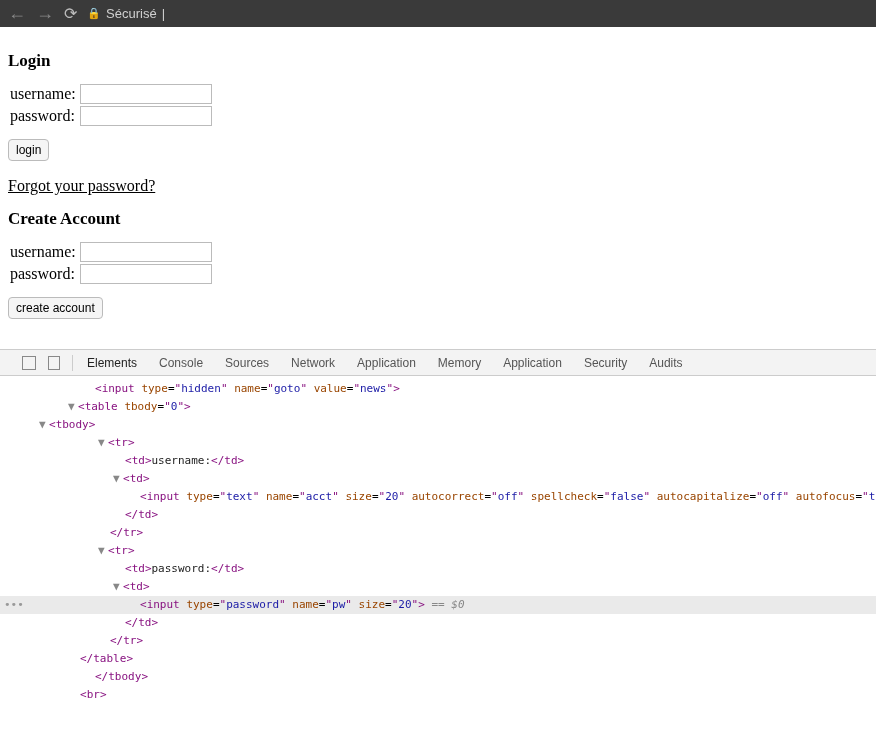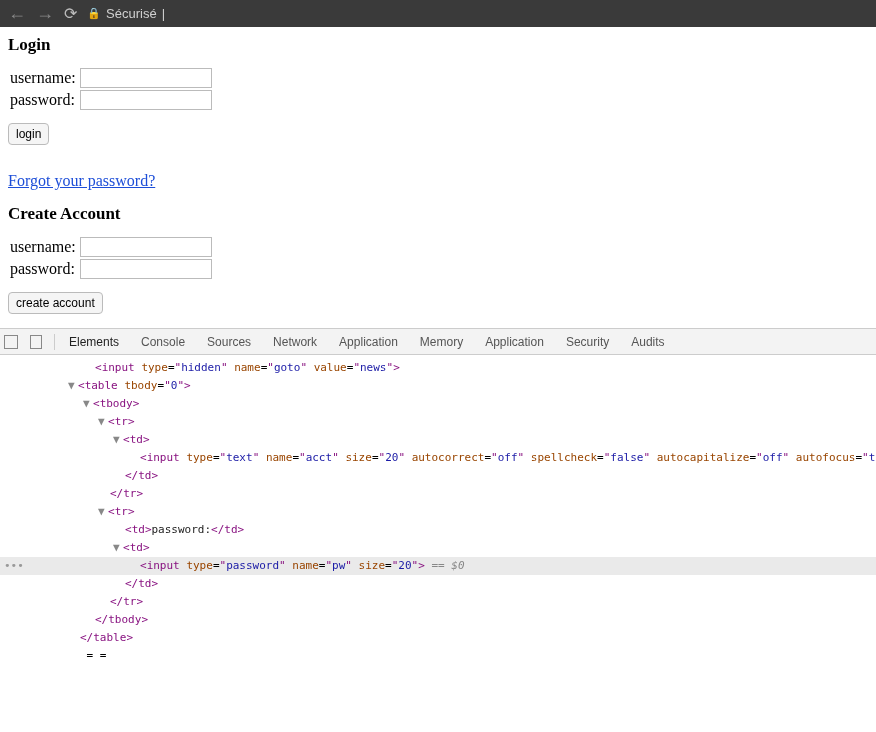--- a/index.html
+++ b/index.html
@@ -8,31 +8,31 @@
     
     .browser-bar { background: #3a3a3a; height: 27px; display: flex; align-items: center; padding: 0 8px; gap: 10px; color: #bbb; }
     .nav-arrow { color: #888; font-size: 18px; cursor: default; }
     .reload { color: #bbb; font-size: 16px; }
     .lock-box { display: flex; align-items: center; gap: 5px; color: #d0d0d0; font-size: 13px; }
     .lock-icon { font-size: 11px; }
     .url-text { color: #ccc; font-size: 13px; }
     .url-text .path { color: #888; }
 
     
-    .page { padding: 4px 8px; font-family: "Times New Roman", Times, serif; font-size: 16px; }
+    .page { padding: 20px 8px; font-family: "Times New Roman", Times, serif; font-size: 16px; }
     .page h3 { font-weight: bold; font-size: 17px; margin: 4px 0 12px 0; }
     .page table { border-collapse: collapse; margin-bottom: 6px; }
     .page td { padding: 1px 2px; font-size: 16px; vertical-align: middle; }
     .page input[type="text"], .page input[type="password"] { width: 132px; height: 20px; border: 1px solid #bbb; font-size: 13px; padding: 1px 2px; }
     .page button.form-btn { font-family: Arial, sans-serif; font-size: 12px; background: #f5f5f5; border: 1px solid #bbb; border-radius: 4px; padding: 3px 7px; margin-top: 6px; margin-bottom: 10px; cursor: pointer; }
-    .page a.forgot { color: #1d4ed8; text-decoration: underline; font-size: 16px; display: inline-block; margin: 17px 0 10px 0; }
+    .page a.forgot { color: #000000; text-decoration: underline; font-size: 16px; display: inline-block; margin: 6px 0 10px 0; }
 
     
     .devtools { border-top: 1px solid #ccc; background: #fff; font-family: Menlo, Consolas, monospace; font-size: 11px; }
-    .dt-tabs { display: flex; align-items: center; background: #f3f3f3; border-bottom: 1px solid #ccc; height: 26px; padding: 0 4px; gap: 12px; color: #555; font-family: -apple-system, Arial, sans-serif; font-size: 12px; }
+    .dt-tabs { display: flex; align-items: center; background: #f3f3f3; border-bottom: 1px solid #ccc; height: 26px; padding: 0 22px; gap: 12px; color: #555; font-family: -apple-system, Arial, sans-serif; font-size: 12px; }
     .dt-tool-icon { width: 14px; height: 14px; border: 1px solid #888; display: inline-block; }
     .dt-device-icon { width: 12px; height: 14px; border: 1px solid #888; display: inline-block; position: relative; }
     .dt-tab { cursor: pointer; padding: 0 2px; }
     .dt-tab.active { color: #222; }
 
     .dt-body { padding: 4px 0 4px 0; max-height: 330px; overflow: hidden; line-height: 18px; }
     .dt-line { white-space: pre; padding-left: 50px; }
     .dt-line .arrow { color: #888; display: inline-block; width: 10px; margin-left: -12px; }
     .dt-line.hl { background: #eaeaea; }
     .dt-gutter-dots { color: #999; position: absolute; left: 4px; font-size: 11px; }
@@ -109,29 +109,31 @@
         <span class="dt-tab">Application</span>
         <span class="dt-tab">Memory</span>
         <span class="dt-tab">Application</span>
         <span class="dt-tab">Security</span>
         <span class="dt-tab">Audits</span>
       </span>
   </div>
   <div class="dt-body" id="dt-body" style="position:relative;">
       <div class="dt-line" style="padding-left: 95px; position: relative;"><span class="tag-punct">&lt;</span><span class="tag-name">input</span> <span class="attr-name">type</span>=<span class="tag-punct">"</span><span class="attr-val">hidden</span><span class="tag-punct">"</span> <span class="attr-name">name</span>=<span class="tag-punct">"</span><span class="attr-val">goto</span><span class="tag-punct">"</span> <span class="attr-name">value</span>=<span class="tag-punct">"</span><span class="attr-val">news</span><span class="tag-punct">"</span><span class="tag-punct">&gt;</span></div>
       <div class="dt-line" style="padding-left: 80px; position: relative;"><span class="arrow">▼</span><span class="tag-punct">&lt;</span><span class="tag-name">table</span> <span class="attr-name">tbody</span>=<span class="tag-punct">"</span><span class="attr-val">0</span><span class="tag-punct">"</span><span class="tag-punct">&gt;</span></div>
-      <div class="dt-line" style="padding-left: 95px; position: relative;"><span class="arrow">▼</span><span class="tag-punct">&lt;</span><span class="tag-name">tbody</span><span class="tag-punct">&gt;</span></div>
+      <div class="dt-line" style="padding-left: 51px; position: relative;"><span class="arrow">▼</span><span class="tag-punct">&lt;</span><span class="tag-name">tbody</span><span class="tag-punct">&gt;</span></div>
       <div class="dt-line" style="padding-left: 110px; position: relative;"><span class="arrow">▼</span><span class="tag-punct">&lt;</span><span class="tag-name">tr</span><span class="tag-punct">&gt;</span></div>
+      <div class="dt-line" style="padding-left: 125px; position: relative;"><span class="tag-punct">&lt;</span><span class="tag-name">td</span><span class="tag-punct">&gt;</span><span class="txt">username:</span><span class="tag-punct">&lt;/</span><span class="tag-name">td</span><span class="tag-punct">&gt;</span></div>
       <div class="dt-line" style="padding-left: 125px; position: relative;"><span class="arrow">▼</span><span class="tag-punct">&lt;</span><span class="tag-name">td</span><span class="tag-punct">&gt;</span></div>
       <div class="dt-line" style="padding-left: 140px; position: relative;"><span class="tag-punct">&lt;</span><span class="tag-name">input</span> <span class="attr-name">type</span>=<span class="tag-punct">"</span><span class="attr-val">text</span><span class="tag-punct">"</span> <span class="attr-name">name</span>=<span class="tag-punct">"</span><span class="attr-val">acct</span><span class="tag-punct">"</span> <span class="attr-name">size</span>=<span class="tag-punct">"</span><span class="attr-val">20</span><span class="tag-punct">"</span> <span class="attr-name">autocorrect</span>=<span class="tag-punct">"</span><span class="attr-val">off</span><span class="tag-punct">"</span> <span class="attr-name">spellcheck</span>=<span class="tag-punct">"</span><span class="attr-val">false</span><span class="tag-punct">"</span> <span class="attr-name">autocapitalize</span>=<span class="tag-punct">"</span><span class="attr-val">off</span><span class="tag-punct">"</span> <span class="attr-name">autofocus</span>=<span class="tag-punct">"</span><span class="attr-val">true</span></div>
       <div class="dt-line" style="padding-left: 125px; position: relative;"><span class="tag-punct">&lt;/</span><span class="tag-name">td</span><span class="tag-punct">&gt;</span></div>
       <div class="dt-line" style="padding-left: 110px; position: relative;"><span class="tag-punct">&lt;/</span><span class="tag-name">tr</span><span class="tag-punct">&gt;</span></div>
       <div class="dt-line" style="padding-left: 110px; position: relative;"><span class="arrow">▼</span><span class="tag-punct">&lt;</span><span class="tag-name">tr</span><span class="tag-punct">&gt;</span></div>
       <div class="dt-line" style="padding-left: 125px; position: relative;"><span class="tag-punct">&lt;</span><span class="tag-name">td</span><span class="tag-punct">&gt;</span><span class="txt">password:</span><span class="tag-punct">&lt;/</span><span class="tag-name">td</span><span class="tag-punct">&gt;</span></div>
       <div class="dt-line" style="padding-left: 125px; position: relative;"><span class="arrow">▼</span><span class="tag-punct">&lt;</span><span class="tag-name">td</span><span class="tag-punct">&gt;</span></div>
       <div class="dt-line hl" style="padding-left: 140px; position: relative;"><span class="dt-gutter-dots">•••</span><span class="tag-punct">&lt;</span><span class="tag-name">input</span> <span class="attr-name">type</span>=<span class="tag-punct">"</span><span class="attr-val">password</span><span class="tag-punct">"</span> <span class="attr-name">name</span>=<span class="tag-punct">"</span><span class="attr-val">pw</span><span class="tag-punct">"</span> <span class="attr-name">size</span>=<span class="tag-punct">"</span><span class="attr-val">20</span><span class="tag-punct">"</span><span class="tag-punct">&gt;</span> <span class="selmark">== $0</span></div>
       <div class="dt-line" style="padding-left: 125px; position: relative;"><span class="tag-punct">&lt;/</span><span class="tag-name">td</span><span class="tag-punct">&gt;</span></div>
       <div class="dt-line" style="padding-left: 110px; position: relative;"><span class="tag-punct">&lt;/</span><span class="tag-name">tr</span><span class="tag-punct">&gt;</span></div>
+      <div class="dt-line" style="padding-left: 80px; position: relative;"><span class="tag-punct">&lt;/</span><span class="tag-name">table</span><span class="tag-punct">&gt;</span></div>
       <div class="dt-line" style="padding-left: 95px; position: relative;"><span class="tag-punct">&lt;/</span><span class="tag-name">tbody</span><span class="tag-punct">&gt;</span></div>
-      <div class="dt-line" style="padding-left: 80px; position: relative;"><span class="tag-punct">&lt;/</span><span class="tag-name">table</span><span class="tag-punct">&gt;</span></div>
+      <div class="dt-line" style="padding-left: 80px; position: relative;"><span class="tag-punct">&lt;</span><span class="tag-name">br</span><span class="tag-punct">&gt;</span></div>
       <div class="dt-line" style="padding-left: 80px; position: relative;"> = =</div>
     </div>
 </div>
 
 </body></html>

